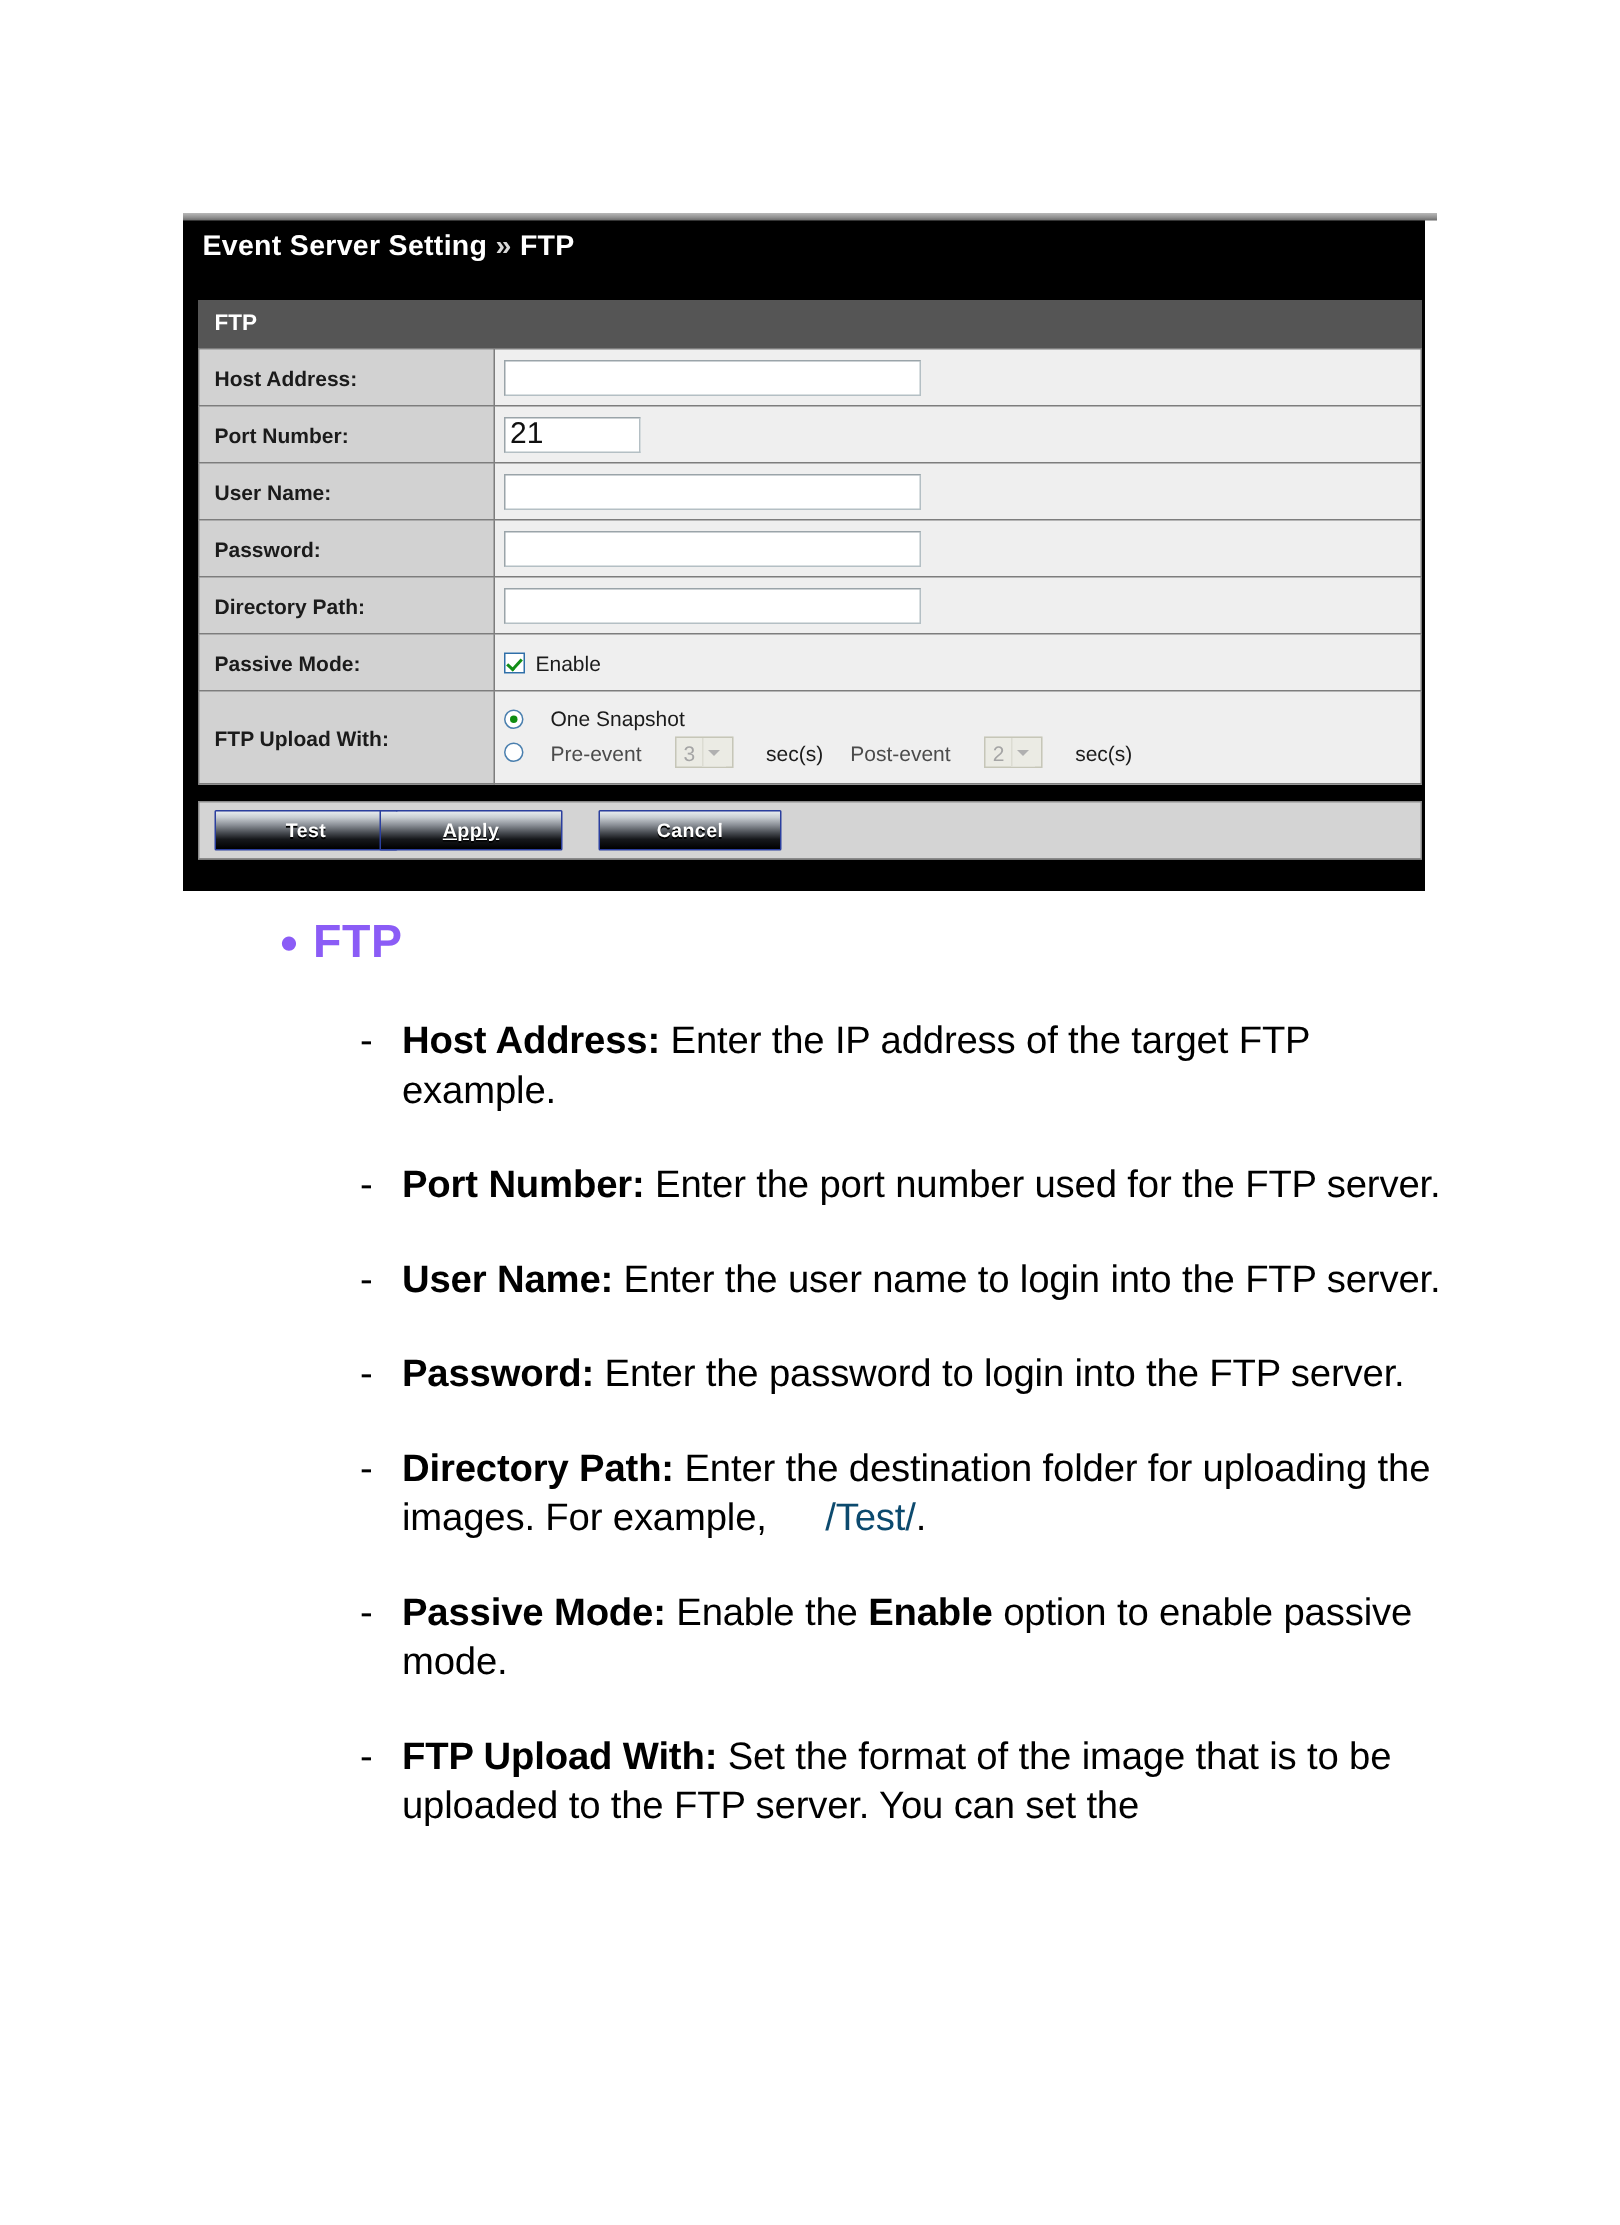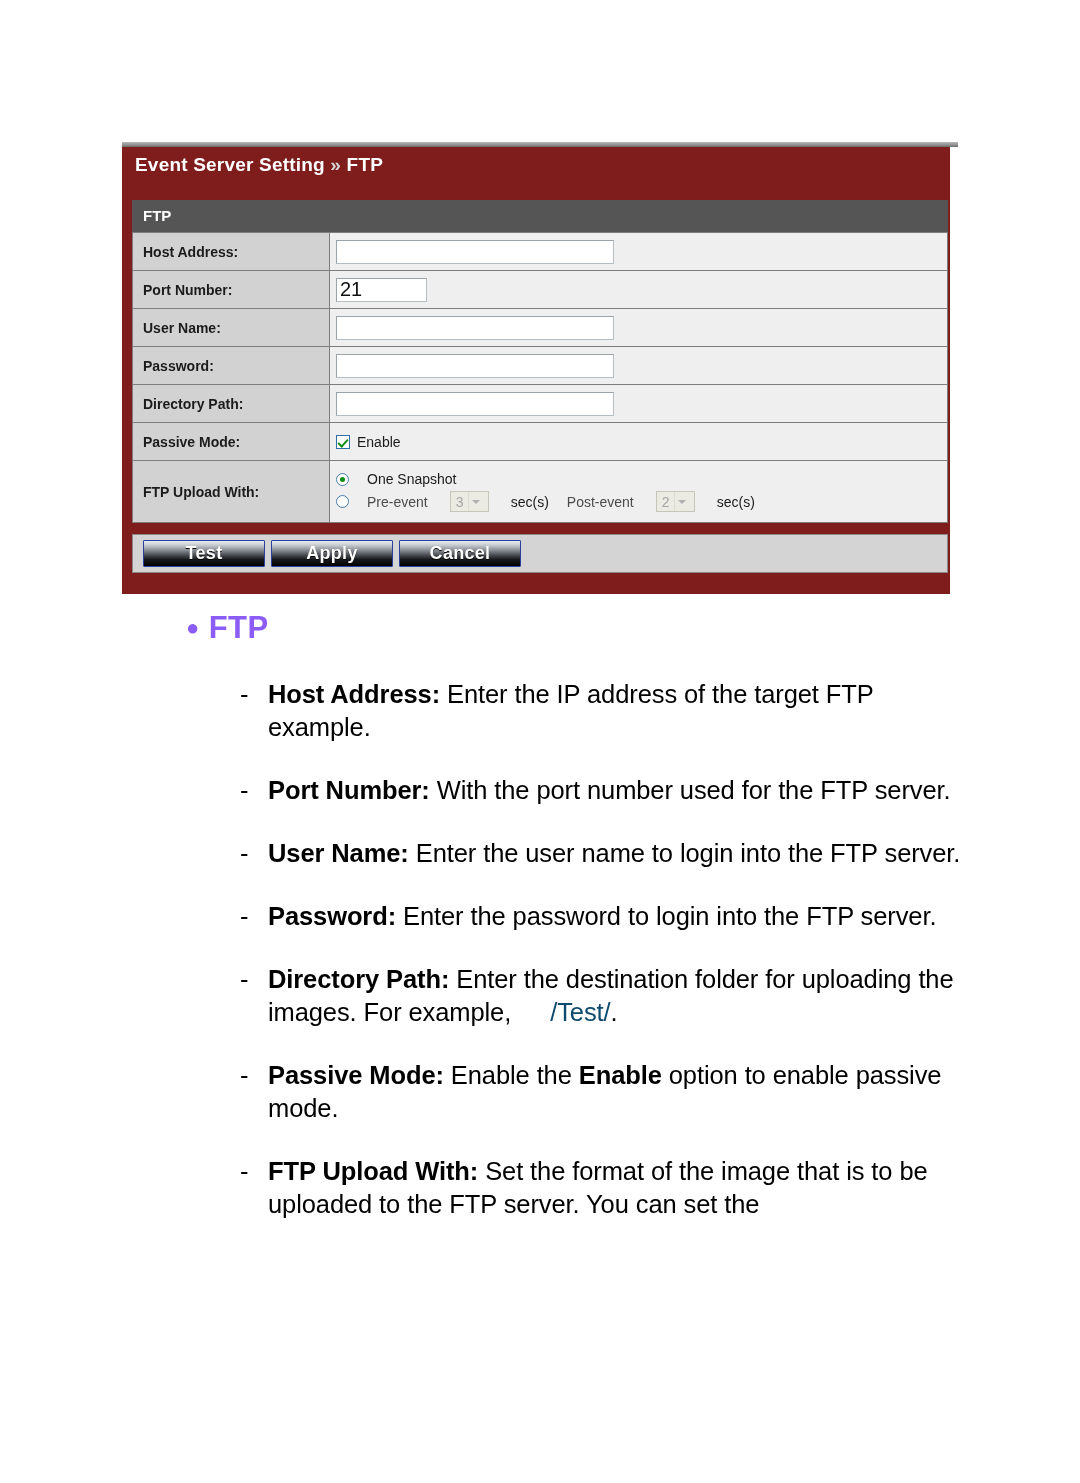--- a/index.html
+++ b/index.html
@@ -15,21 +15,21 @@
     -webkit-font-smoothing: antialiased;
   }
 
   
   .shot {
     position: absolute;
     left: 122px;
     top: 142px;
     width: 828px;
     height: 452px;
-    background: #7f1d1d;
+    background: #000000;
     box-sizing: border-box;
   }
   .shot-topstrip {
     position: absolute;
     left: 0; top: 0;
     width: 836px;
     height: 5px;
     background: linear-gradient(to bottom, #b9b9b9, #8f8f8f 60%, #6a6a6a);
   }
   .shot-title {
@@ -213,29 +213,29 @@
     top: 5px;
     width: 122px;
     height: 27px;
     box-sizing: border-box;
     border: 1px solid #2b3f9e;
     border-radius: 1px;
     background: linear-gradient(to bottom,
         #e8ecef 0%, #c8cdd2 16%, #8b9097 36%,
         #4a4e54 56%, #16181b 74%, #000000 100%);
     color: #ffffff;
-    font-size: 18px;
+    font-size: 13px;
     font-weight: bold;
     text-align: center;
     line-height: 25px;
     text-shadow: 0 1px 0 #000;
     letter-spacing: .3px;
   }
   .btn.b1 { left: 10px; }
-  .btn.b2 { left: 138px; }
+  .btn.b2 { left: 120px; text-decoration: underline; }
   .btn.b3 { left: 266px; }
 
   
   .doc {
     position: absolute;
     left: 0;
     top: 600px;
     width: 1080px;
   }
   .h-bullet {
@@ -386,21 +386,21 @@
 
   <div class="blist">
 
     <div class="bitem">
       <span class="dash">-</span>
       <b>Host Address:</b><span> Enter the IP address of the target FTP example.</span>
     </div>
 
     <div class="bitem">
       <span class="dash">-</span>
-      <b>Port Number:</b><span> With the port number used for the FTP server.</span>
+      <b>Port Number:</b><span> Enter the port number used for the FTP server.</span>
     </div>
 
     <div class="bitem">
       <span class="dash">-</span>
       <b>User Name:</b><span> Enter the user name to login into the FTP server.</span>
     </div>
 
     <div class="bitem">
       <span class="dash">-</span>
       <b>Password:</b><span> Enter the password to login into the FTP server.</span>

